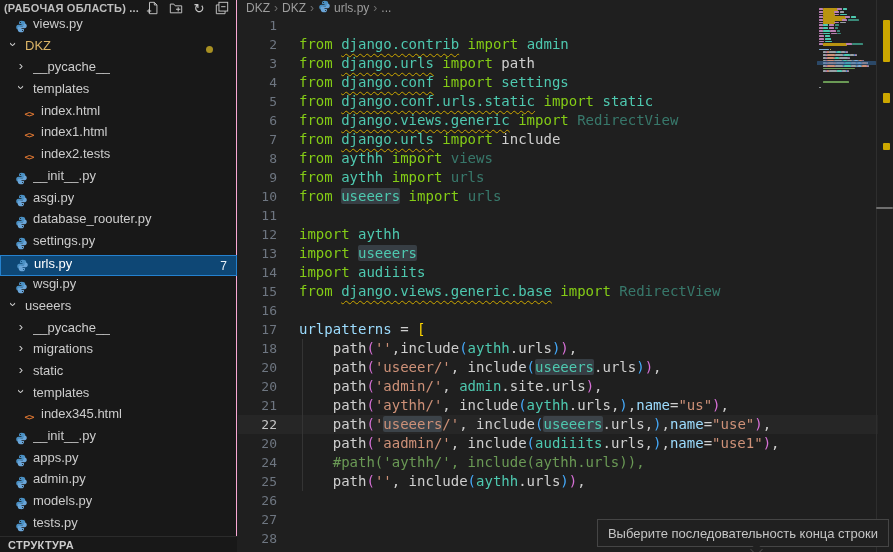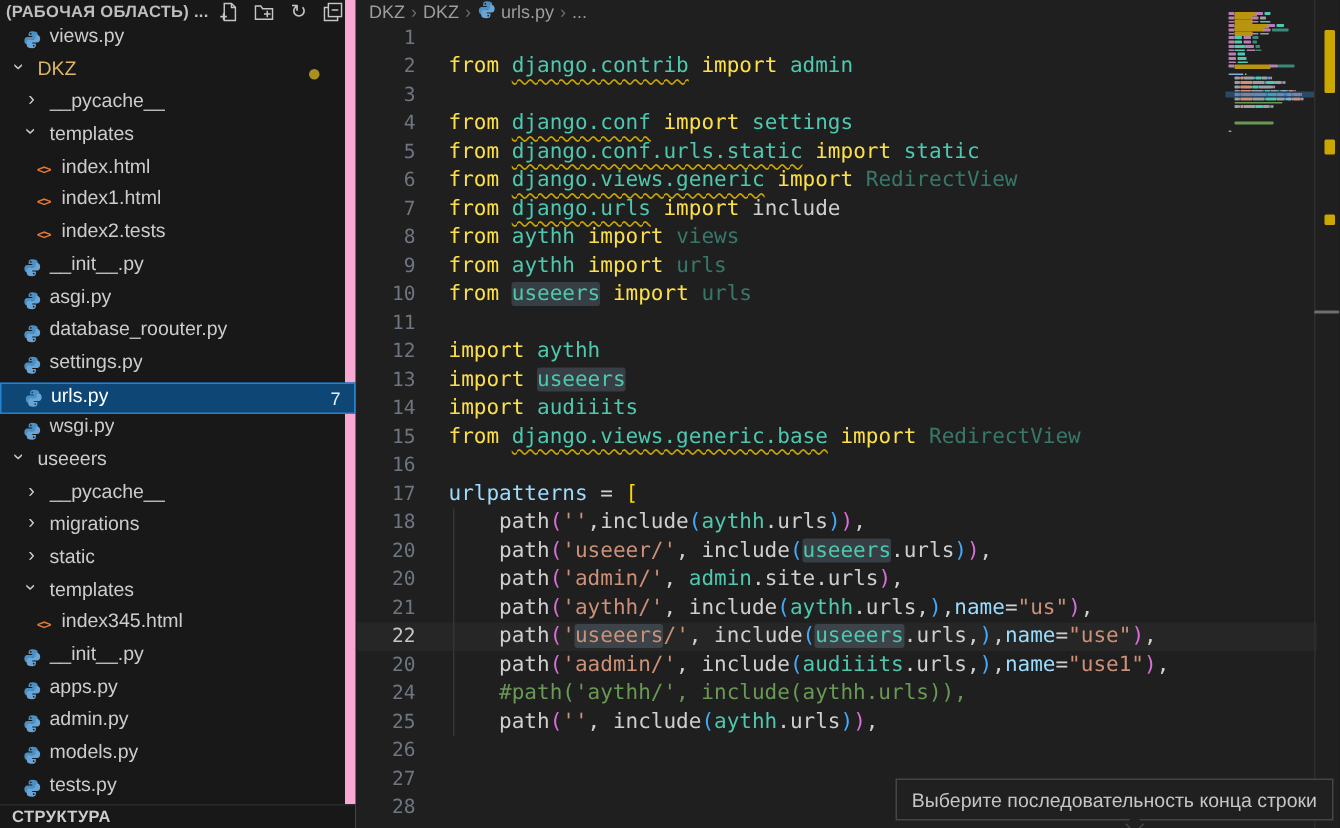--- a/index.html
+++ b/index.html
@@ -2,21 +2,21 @@
 <html><head>
 <meta charset="utf-8">
 <style>
   * { margin:0; padding:0; box-sizing:border-box; }
   html,body { width:893px; height:552px; overflow:hidden; background:#1f1f1f;
               font-family:"Liberation Sans","DejaVu Sans",sans-serif; }
   #stage { position:relative; width:893px; height:552px; }
 
   
   #sidebar { position:absolute; left:0; top:0; width:237px; height:552px;
-             background:#181818; border-right:7px solid #f9a8d4; }
+             background:#181818; border-right:1px solid #f9a8d4; }
   #ws-header { position:absolute; left:0; top:0; width:237px; height:16px;
                display:flex; align-items:center; padding:0 4px; }
   #ws-title { flex:0 0 auto; font-size:11px; font-weight:bold; color:#bfbfbf;
               letter-spacing:.2px; white-space:nowrap; }
   .ws-actions { display:flex; align-items:center; gap:7px; margin-left:6px; }
   .act { width:16px; height:16px; display:flex; align-items:center; justify-content:center;
          color:#c5c5c5; font-size:13px; cursor:pointer; }
   .act svg { display:block; }
 
   #tree { position:absolute; left:0; top:16px; width:237px; }
@@ -45,21 +45,21 @@
                 align-items:center; font-size:12px; color:#9d9d9d; gap:3px; }
   #breadcrumb .bc-sep { color:#6e6e6e; font-size:12px; padding:0 1px; }
   #breadcrumb .bc-item { cursor:pointer; }
   #code { position:absolute; left:0; top:16px; width:640px; }
   .cl { display:flex; height:19px; line-height:19px;
         font-family:"DejaVu Sans Mono","Liberation Mono",monospace; font-size:14px; }
   .cl .ln { flex:0 0 39px; text-align:right; color:#6e7681; font-size:13px; }
   .cl .lc { padding-left:22px; white-space:pre; color:#d4d4d4; }
   .cl.cur { background:rgba(255,255,255,.035); }
   .cl.cur .ln { color:#c6c6c6; }
-  .t-kw  { color:#fde047;text-align:center; }
+  .t-kw  { color:#84cc16;text-align:center; }
   .t-mod { color:#4EC9B0; }
   .t-dim { color:#4EC9B0; opacity:.52; }
   .t-pl  { color:#cfcfcf; }
   .t-var { color:#9CDCFE; }
   .t-str { color:#CE9178; }
   .t-com { color:#6A9955; }
   .t-b1  { color:#FFD700; }
   .t-b2  { color:#D670D6; }
   .t-b3  { color:#45A9F9; }
   .t-sq  { text-decoration:underline wavy #CCA700 1px; text-underline-offset:3.5px;
@@ -312,20 +312,21 @@
         <div class="cl">
           <span class="ln">1</span>
           <span class="lc"></span>
         </div>
         <div class="cl">
           <span class="ln">2</span>
           <span class="lc"><span class="t-kw">from</span><span class="t-pl"> </span><span class="t-mod t-sq">django.contrib</span><span class="t-pl"> </span><span class="t-kw">import</span><span class="t-pl"> </span><span class="t-mod">admin</span></span>
         </div>
         <div class="cl">
           <span class="ln">3</span>
+          <span class="lc"><span class="t-kw">from</span><span class="t-pl"> </span><span class="t-mod t-sq">django.urls</span><span class="t-pl"> </span><span class="t-kw">import</span><span class="t-pl"> </span><span class="t-pl">path</span></span>
         </div>
         <div class="cl">
           <span class="ln">4</span>
           <span class="lc"><span class="t-kw">from</span><span class="t-pl"> </span><span class="t-mod t-sq">django.conf</span><span class="t-pl"> </span><span class="t-kw">import</span><span class="t-pl"> </span><span class="t-mod">settings</span></span>
         </div>
         <div class="cl">
           <span class="ln">5</span>
           <span class="lc"><span class="t-kw">from</span><span class="t-pl"> </span><span class="t-mod t-sq">django.conf.urls.static</span><span class="t-pl"> </span><span class="t-kw">import</span><span class="t-pl"> </span><span class="t-mod">static</span></span>
         </div>
         <div class="cl">

